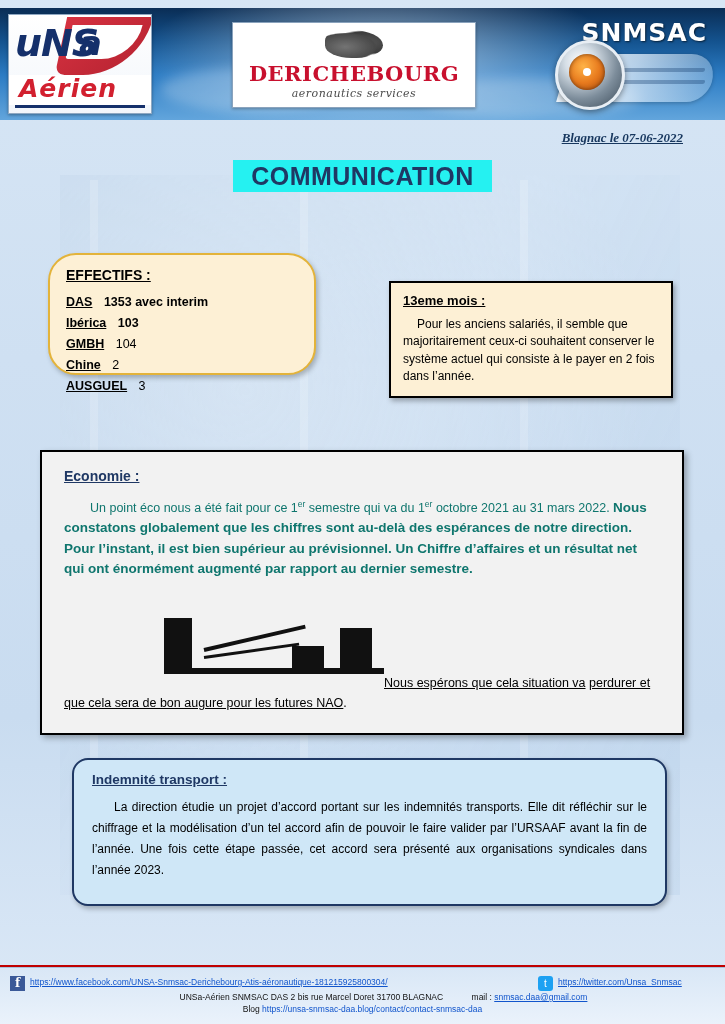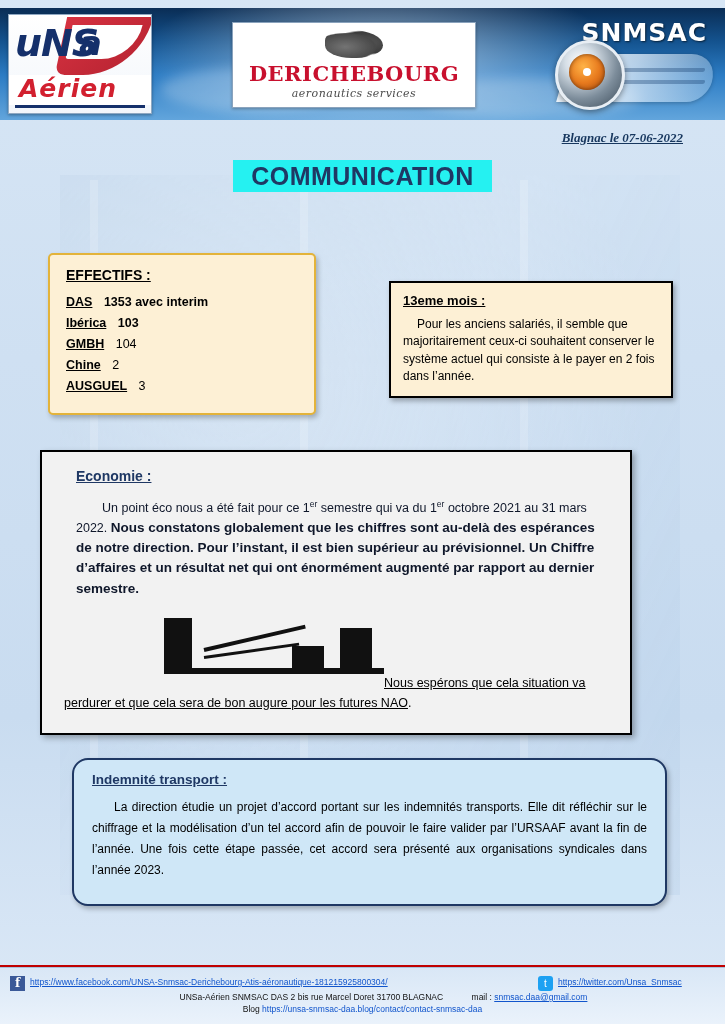--- a/index.html
+++ b/index.html
@@ -251,24 +251,24 @@
     font-weight: bold;
     font-size: 25px;
     letter-spacing: .5px;
     padding: 2px 18px;
   }
 
   
   .box-effectifs {
     position: absolute;
     left: 48px; top: 253px;
-    width: 268px; height: 162px;
+    width: 268px; height: 122px;
     background: #fdf0d5;
     border: 2px solid #e3b33a;
-    border-radius: 5px;
+    border-radius: 28px;
     box-shadow: 2px 3px 5px rgba(0,0,0,.25);
     padding: 12px 16px;
     box-sizing: border-box;
   }
   .eff-title {
     font-weight: bold;
     font-size: 14px;
     color: #000;
     text-decoration: underline;
     margin-bottom: 12px;
@@ -309,39 +309,39 @@
     font-size: 12px;
     line-height: 1.45;
     text-indent: 14px;
     color: #000;
   }
 
   
   .box-eco {
     position: absolute;
     left: 40px; top: 450px;
-    width: 592px; height: 285px;
+    width: 644px; height: 285px;
     background: #f2f2f2;
     border: 2px solid #000;
     box-shadow: 3px 3px 6px rgba(0,0,0,.3);
-    padding: 16px 34px;
+    padding: 16px 22px;
     box-sizing: border-box;
   }
   .eco-title {
     font-weight: bold;
     font-size: 14px;
     text-decoration: underline;
     color: #1f3864;
     margin-bottom: 14px;
   }
   .eco-p1 {
     font-size: 12.5px;
     line-height: 1.5;
     text-indent: 26px;
-    color: #0f172a;
+    color: #0f766e;
   }
   .eco-strong {
     font-weight: bold;
     font-size: 13.5px;
   }
   .eco-figure {
     position: absolute;
     left: 122px; top: 160px;
     width: 220px; height: 62px;
   }

